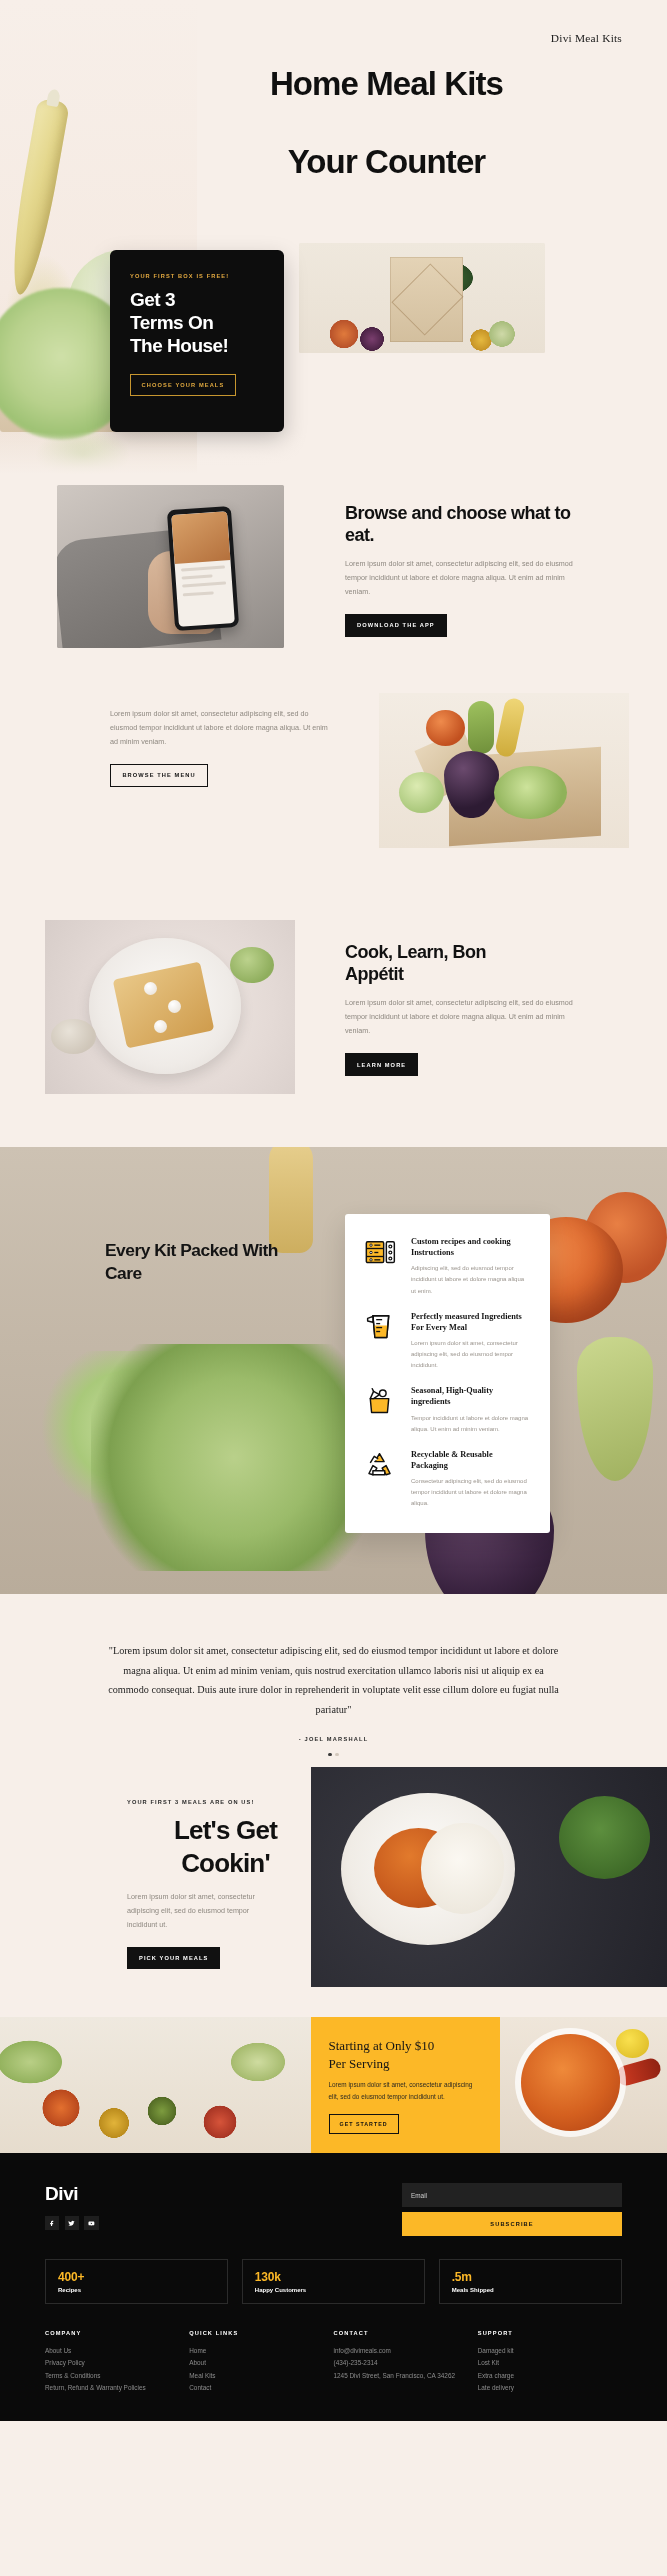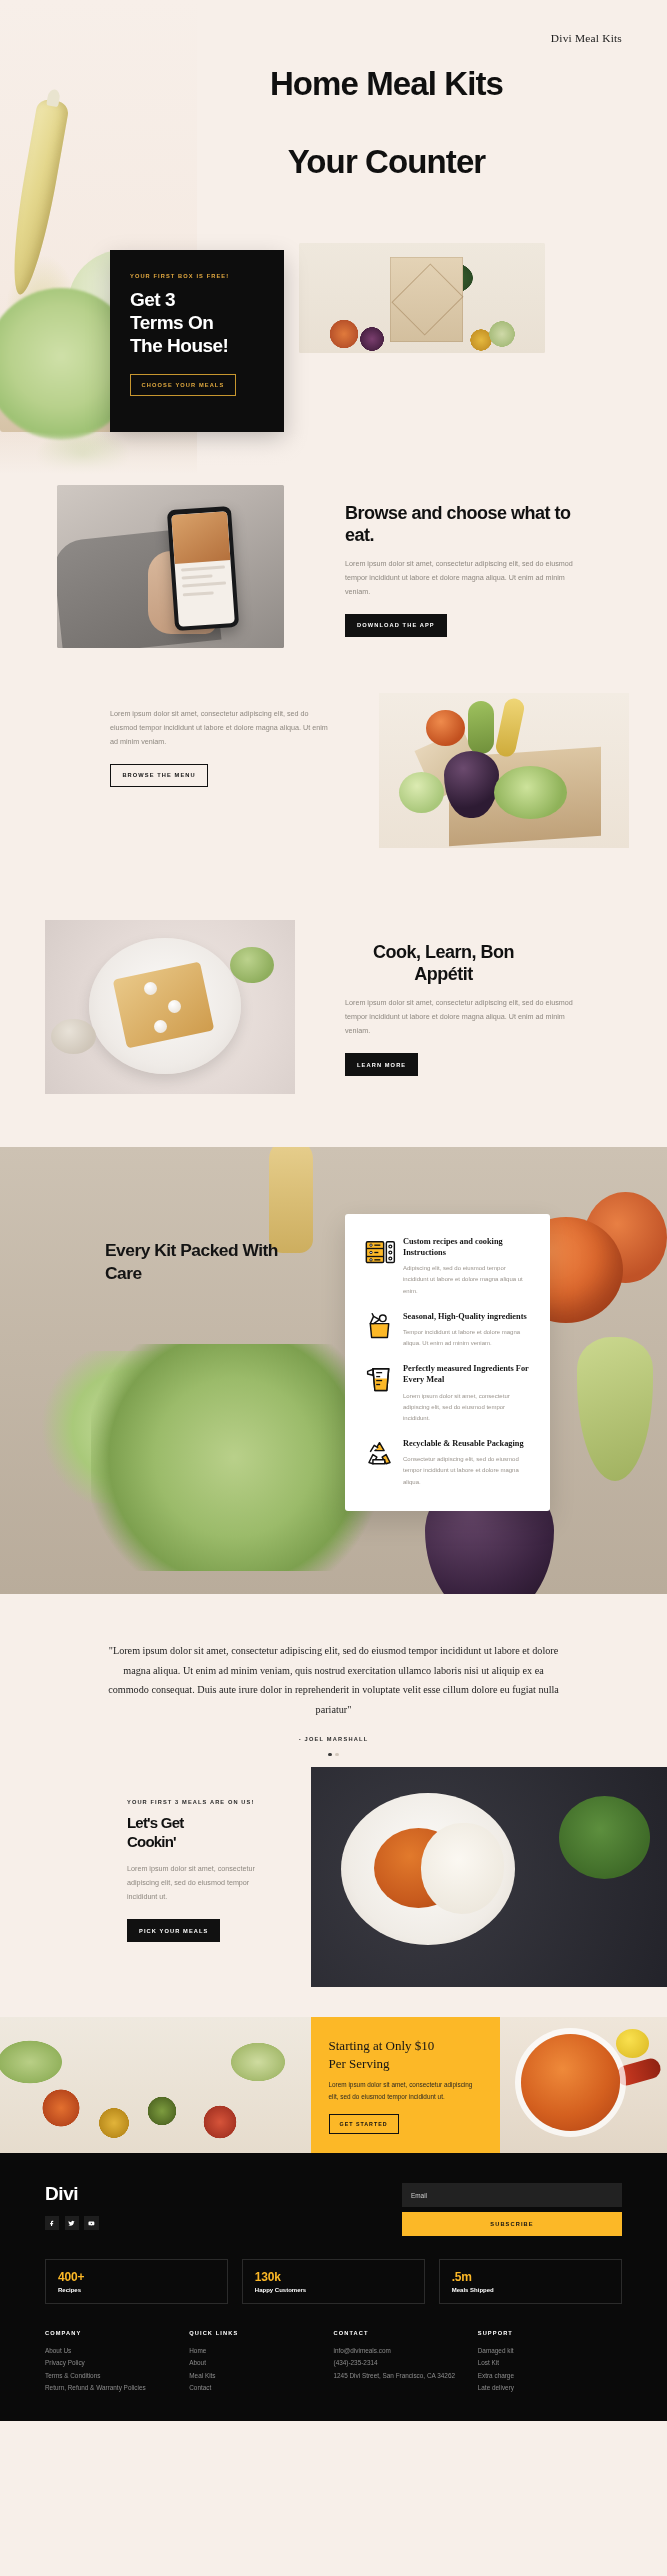--- a/index.html
+++ b/index.html
@@ -62,21 +62,21 @@
   }
   .hero-title {
     position: absolute; left: 182px; top: 65px; width: 409px;
     text-align: center;
     font-size: 33px; line-height: 1.18; font-weight: 700;
     letter-spacing: -0.9px; color: #101010;
   }
 
   .offer-card {
     position: absolute; left: 110px; top: 250px; width: 174px; height: 182px;
-    background: #0d0d0d; border-radius: 0;
+    background: #0d0d0d; border-radius: 6px;
     padding: 23px 20px;
     box-shadow: 0 9px 23px rgba(0,0,0,.22);
   }
   .offer-eyebrow {
     color: #e3a940; font-size: 5.7px; font-weight: 700;
     letter-spacing: 1.1px; margin-bottom: 9px;
   }
   .offer-title {
     color: #fff; font-size: 19px; line-height: 1.22; font-weight: 700; letter-spacing: -0.5px;
   }
@@ -250,21 +250,21 @@
   .care-title {
     position: absolute; left: 105px; top: 92px; width: 212px;
     font-size: 17.4px; line-height: 1.3; font-weight: 700; letter-spacing: -0.5px; color: #141414;
   }
 
   .care-card {
     position: absolute; left: 345px; top: 67px; width: 205px;
     background: #fff; border-radius: 3px; padding: 23px 20px;
     box-shadow: 0 10.6px 27px rgba(0,0,0,.14);
   }
-  .feat { display: flex; gap: 6px; margin-bottom: 15px; }
+  .feat { display: flex; gap: 14px; margin-bottom: 15px; }
   .feat:last-child { margin-bottom: 0; }
   .feat-icon { width: 32px; flex: 0 0 32px; padding-top: 1.5px; }
   .feat-txt h3 {
     font-family: "Liberation Serif", serif;
     font-size: 8.3px; line-height: 1.32; font-weight: 700; color: #161616; margin-bottom: 4.5px;
   }
   .feat-txt p { font-size: 6px; line-height: 1.85; color: #9a948d; }
 
   
   .testi {
@@ -282,21 +282,21 @@
   .dot { width: 3.8px; height: 3.8px; border-radius: 50%; background: #d3c8bd; }
   .dot.on { background: #3a3a3a; }
 
   
   .cookin { position: relative; width: 667px; height: 220px; background: #f7efe9; }
   .cookin-eyebrow {
     position: absolute; left: 127px; top: 1.5px;
     font-size: 5.7px; font-weight: 700; letter-spacing: 1.1px; color: #2a2a2a;
   }
   .cookin-txt { position: absolute; left: 127px; top: 16.7px; width: 197px; }
-  .cookin-txt h2 { font-size: 15px; line-height: 1.25; letter-spacing: -0.8px; }
+  .cookin-txt h2 { font-size: 26px; line-height: 1.25; letter-spacing: -0.8px; text-align: center; }
   .cookin-txt p { font-size: 7.2px; line-height: 1.95; color: #8e8880; max-width: 152px; }
 
   .curry {
     position: absolute; left: 311px; top: -30px; width: 356px; height: 220px;
     background: radial-gradient(circle at 30% 50%, #3a3a42 0%, #23232a 100%);
     overflow: hidden;
   }
   .curry-plate {
     position:absolute; left: 30px; top: 26px; width: 174px; height: 152px;
     border-radius: 50%;
@@ -486,21 +486,21 @@
           <div class="tamale"></div>
           <div class="dot-w" style="left:55px;top:44px;"></div>
           <div class="dot-w" style="left:79px;top:62px;"></div>
           <div class="dot-w" style="left:65px;top:82px;"></div>
         </div>
         <div class="veg" style="left:6px;top:99px;width:45px;height:35px;border-radius:50%;background:radial-gradient(circle at 40% 34%,#e8e2d8,#cfc6b9 70%);"></div>
         <div class="veg" style="left:185px;top:27px;width:44px;height:36px;border-radius:50%;background:radial-gradient(circle at 40% 34%,#bcd28d,#8fae5d 70%);"></div>
       </div>
 
       <div class="txtblock" style="position:absolute; left:345px; top:21px; width:250px;">
-        <h2 style="max-width:197px;text-align:center;">Cook, Learn, Bon Appétit</h2>
+        <h2 style="max-width:197px;">Cook, Learn, Bon Appétit</h2>
         <p>Lorem ipsum dolor sit amet, consectetur adipiscing elit, sed do eiusmod tempor incididunt ut labore et dolore magna aliqua. Ut enim ad minim veniam.</p>
         <button class="btn-dark">LEARN MORE</button>
       </div>
     </div>
   </section>
 
   <section class="care">
     <div class="care-bg-corn"></div>
     <div class="care-bg-tomato2"></div>
     <div class="care-bg-tomato"></div>
@@ -533,48 +533,48 @@
         </div>
         <div class="feat-txt">
           <h3>Custom recipes and cooking Instructions</h3>
           <p>Adipiscing elit, sed do eiusmod tempor incididunt ut labore et dolore magna aliqua ut enim.</p>
         </div>
       </div>
 
       <div class="feat">
         <div class="feat-icon">
           <svg viewBox="0 0 44 40" width="29" height="26.5">
-            <path d="M8 16 L36 16 L34 37 L10 37 Z" fill="#fcb827" stroke="#111" stroke-width="2.2" stroke-linejoin="round"></path>
-            <path d="M8 16 L13 5 L22 10 L13 16 Z" fill="#fff" stroke="#111" stroke-width="2.2" stroke-linejoin="round"></path>
-            <path d="M13 5 L11 1" stroke="#111" stroke-width="2.2" stroke-linecap="round"></path>
-            <circle cx="27" cy="8" r="5" fill="#fff" stroke="#111" stroke-width="2.2"></circle>
-          </svg>
-        </div>
-        <div class="feat-txt">
-          <h3>Seasonal, High-Quality ingredients</h3>
-          <p>Tempor incididunt ut labore et dolore magna aliqua. Ut enim ad minim veniam.</p>
-        </div>
-      </div>
-
-      <div class="feat">
-        <div class="feat-icon">
-          <svg viewBox="0 0 44 40" width="29" height="26.5">
             <path d="M12 4 L36 4 L33 37 L15 37 Z" fill="#fff" stroke="#111" stroke-width="2.2" stroke-linejoin="round"></path>
             <path d="M13.6 19 L34.4 19 L33 37 L15 37 Z" fill="#fcb827" stroke="none"></path>
             <path d="M12 4 L36 4 L33 37 L15 37 Z" fill="none" stroke="#111" stroke-width="2.2" stroke-linejoin="round"></path>
             <path d="M4 8 L12 5 L12 14 L4 12 Z" fill="#fff" stroke="#111" stroke-width="2.2" stroke-linejoin="round"></path>
             <line x1="17" y1="10" x2="26" y2="10" stroke="#111" stroke-width="2"></line>
             <line x1="17" y1="16" x2="23" y2="16" stroke="#111" stroke-width="2"></line>
             <line x1="17" y1="22" x2="26" y2="22" stroke="#111" stroke-width="2"></line>
             <line x1="17" y1="28" x2="23" y2="28" stroke="#111" stroke-width="2"></line>
           </svg>
         </div>
         <div class="feat-txt">
           <h3>Perfectly measured Ingredients For Every Meal</h3>
           <p>Lorem ipsum dolor sit amet, consectetur adipiscing elit, sed do eiusmod tempor incididunt.</p>
+        </div>
+      </div>
+
+      <div class="feat">
+        <div class="feat-icon">
+          <svg viewBox="0 0 44 40" width="29" height="26.5">
+            <path d="M8 16 L36 16 L34 37 L10 37 Z" fill="#fcb827" stroke="#111" stroke-width="2.2" stroke-linejoin="round"></path>
+            <path d="M8 16 L13 5 L22 10 L13 16 Z" fill="#fff" stroke="#111" stroke-width="2.2" stroke-linejoin="round"></path>
+            <path d="M13 5 L11 1" stroke="#111" stroke-width="2.2" stroke-linecap="round"></path>
+            <circle cx="27" cy="8" r="5" fill="#fff" stroke="#111" stroke-width="2.2"></circle>
+          </svg>
+        </div>
+        <div class="feat-txt">
+          <h3>Seasonal, High-Quality ingredients</h3>
+          <p>Tempor incididunt ut labore et dolore magna aliqua. Ut enim ad minim veniam.</p>
         </div>
       </div>
 
       <div class="feat">
         <div class="feat-icon">
           <svg viewBox="0 0 44 40" width="29" height="26.5">
             <path d="M22 4 L29 16 L22 16 L15 16 Z" fill="#fcb827" stroke="#111" stroke-width="2.2" stroke-linejoin="round"></path>
             <path d="M6 34 L12 22 L18 26 L12 36 Z" fill="#fff" stroke="#111" stroke-width="2.2" stroke-linejoin="round"></path>
             <path d="M38 34 L32 22 L26 26 L32 36 Z" fill="#fcb827" stroke="#111" stroke-width="2.2" stroke-linejoin="round"></path>
             <path d="M12 36 L30 36 L30 30 L12 30 Z" fill="#fff" stroke="#111" stroke-width="2.2" stroke-linejoin="round"></path>

